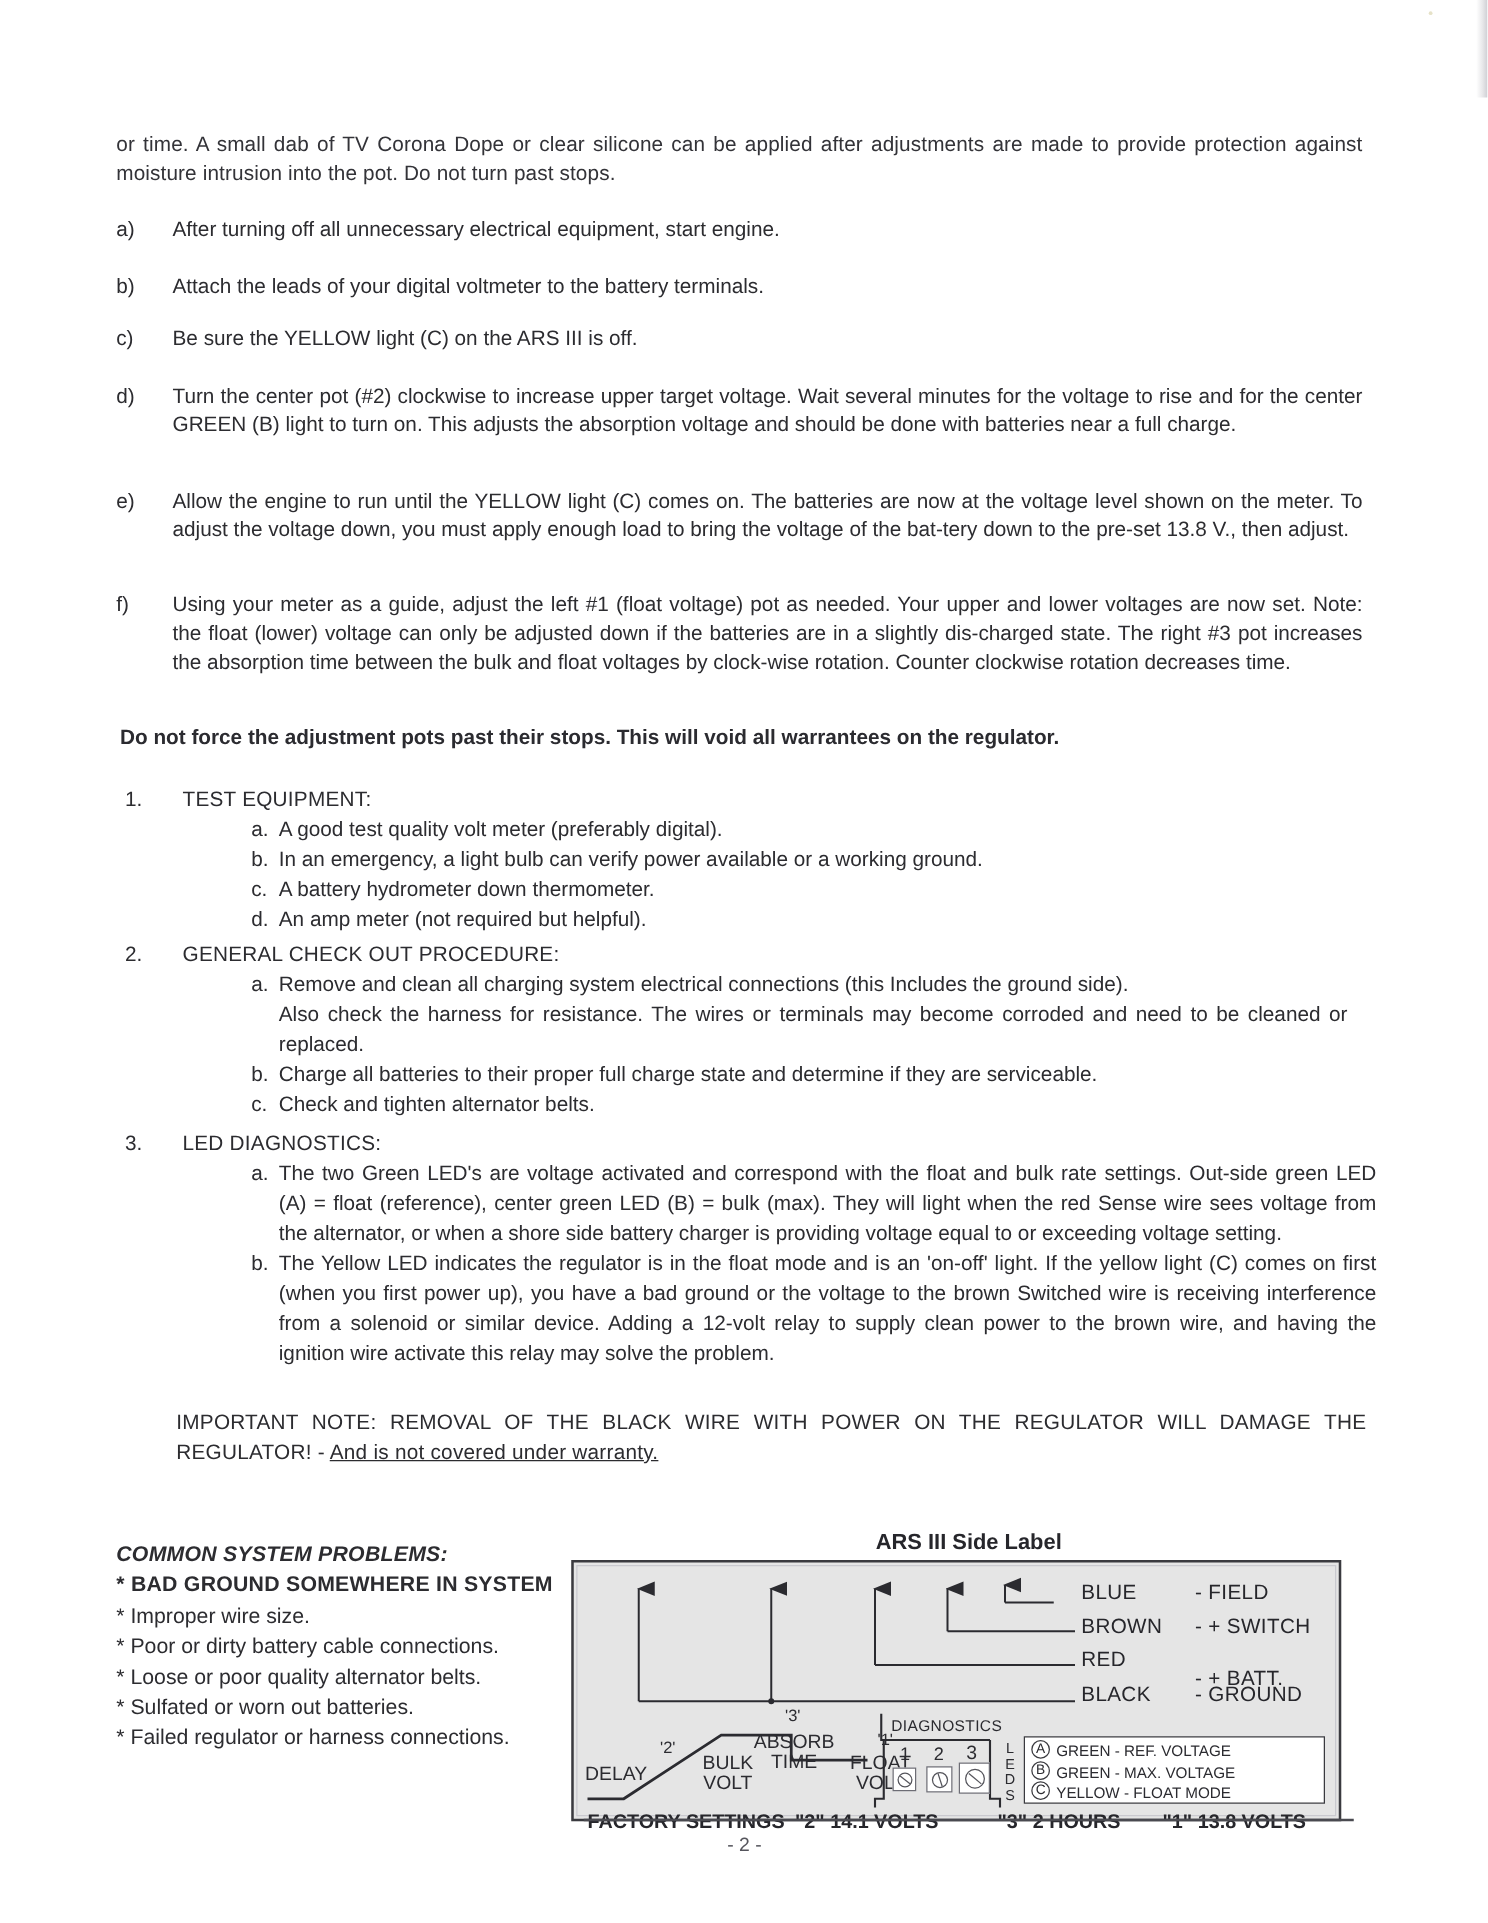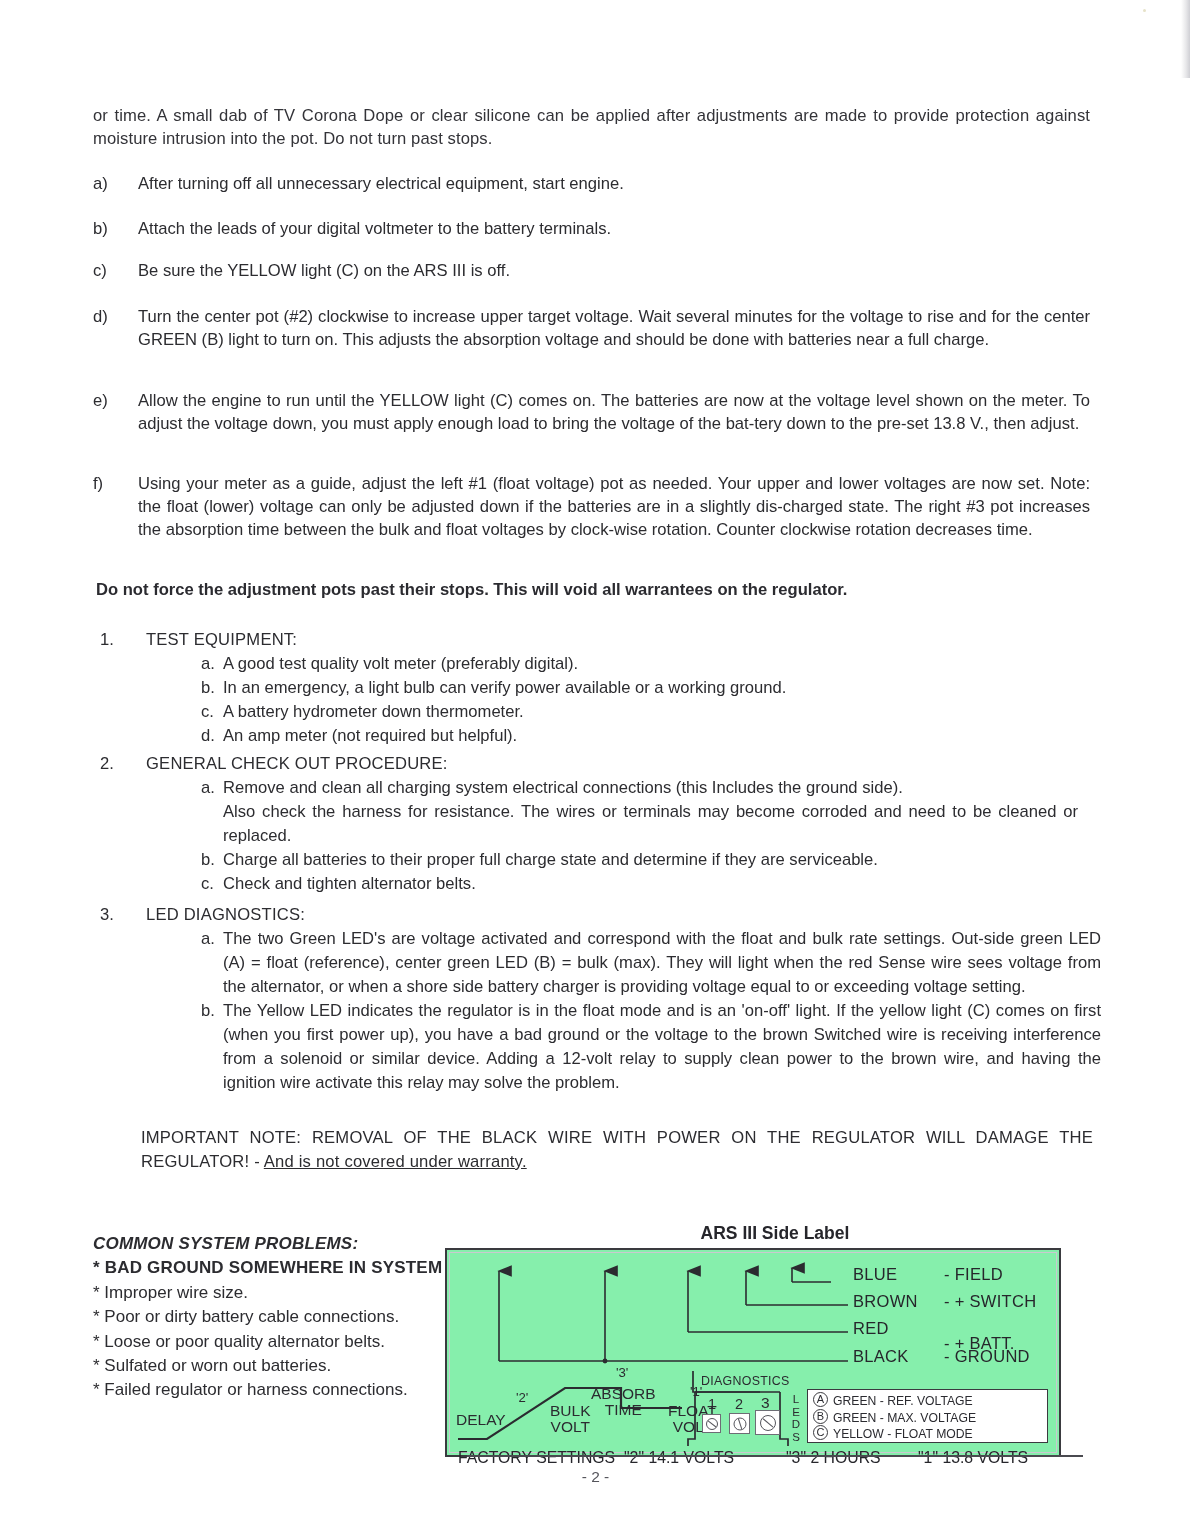--- a/index.html
+++ b/index.html
@@ -77,23 +77,23 @@
   .problems .hdr{ font-weight:bold; font-style:italic; letter-spacing:.2px;}
   .problems .bad{ font-weight:bold; letter-spacing:.2px; text-align:justify;}
   .problems .it{ }
 
   
   .label-title{
     position:absolute; left:372px; top:1223px; width:620px;
     text-align:center; font-size:17.5px; font-weight:bold; color:#26262b;
   }
   .diagram{
-    position:absolute; left:352px; top:1248px; width:616px; height:209px;
+    position:absolute; left:364px; top:1248px; width:616px; height:209px;
     border:2px solid #3a3a3f;
-    background:#86efac;
+    background:#e5e5e5;
     padding:2px;
   }
   .diagram-inner{
     position:relative; width:100%; height:100%;
     border:1px solid #c9c9cf;
   }
   .dsvg{ position:absolute; left:0; top:0; }
 
   .dg-txt{ position:absolute; font-size:15.5px; color:#2b2b30; white-space:nowrap; }
   .dg-small{ position:absolute; font-size:13.2px; color:#2b2b30; white-space:nowrap; }
@@ -122,21 +122,21 @@
   }
   .pot .slot{
     position:absolute; background:#55555c; height:1.2px;
     left:50%; top:50%;
   }
 
   .factory{
     position:absolute; left:6px; bottom:3px; width:600px;
     font-size:15.8px; color:#26262b; white-space:nowrap;
   }
-  .factory span{ position:absolute; }
+  .factory span{ position:absolute;font-weight:bold; }
 
   .footer{
     position:absolute; left:0; top:1468px; width:1005px;
     text-align:center; font-size:15.5px; color:#55555c;
   }
   .footer-rule{
     position:absolute; left:374px; top:1455px; width:616px; height:2px;
     background:#4a4a50;
   }
 </style>

